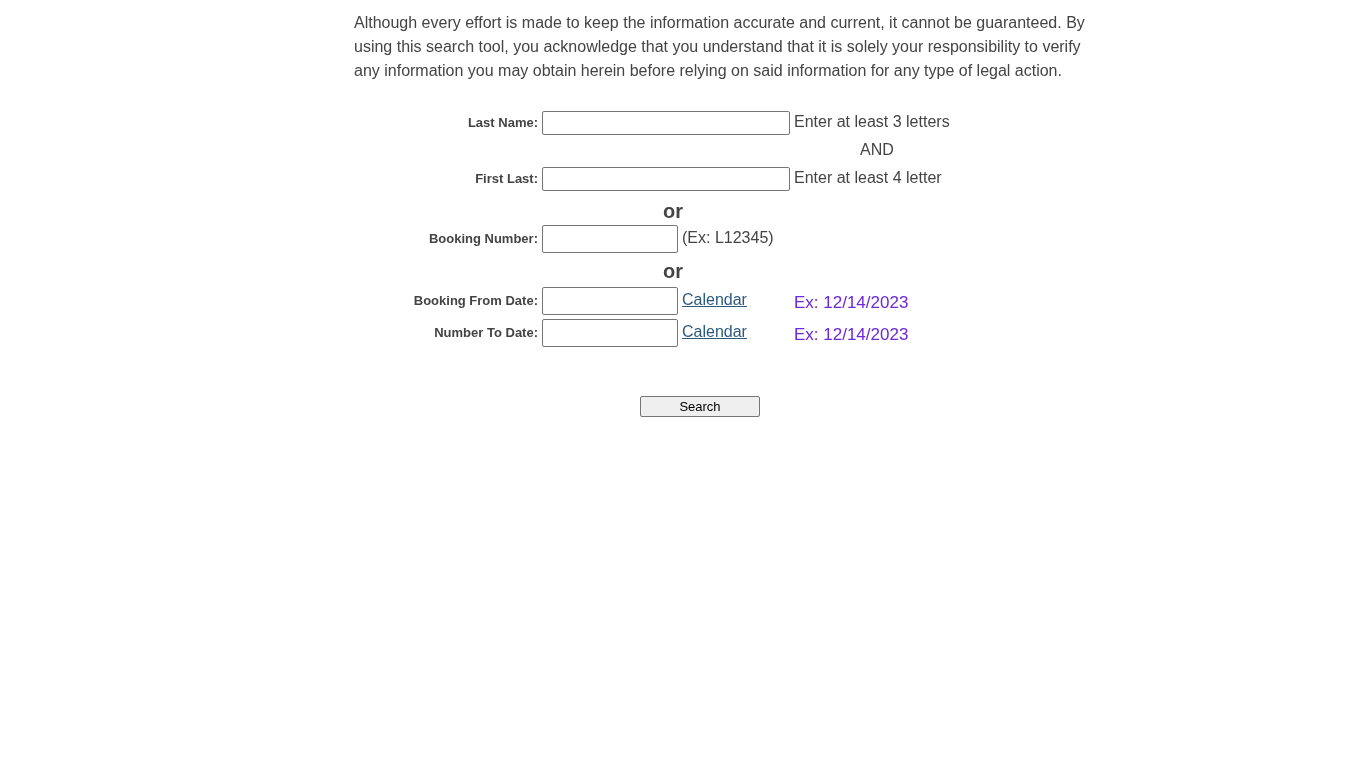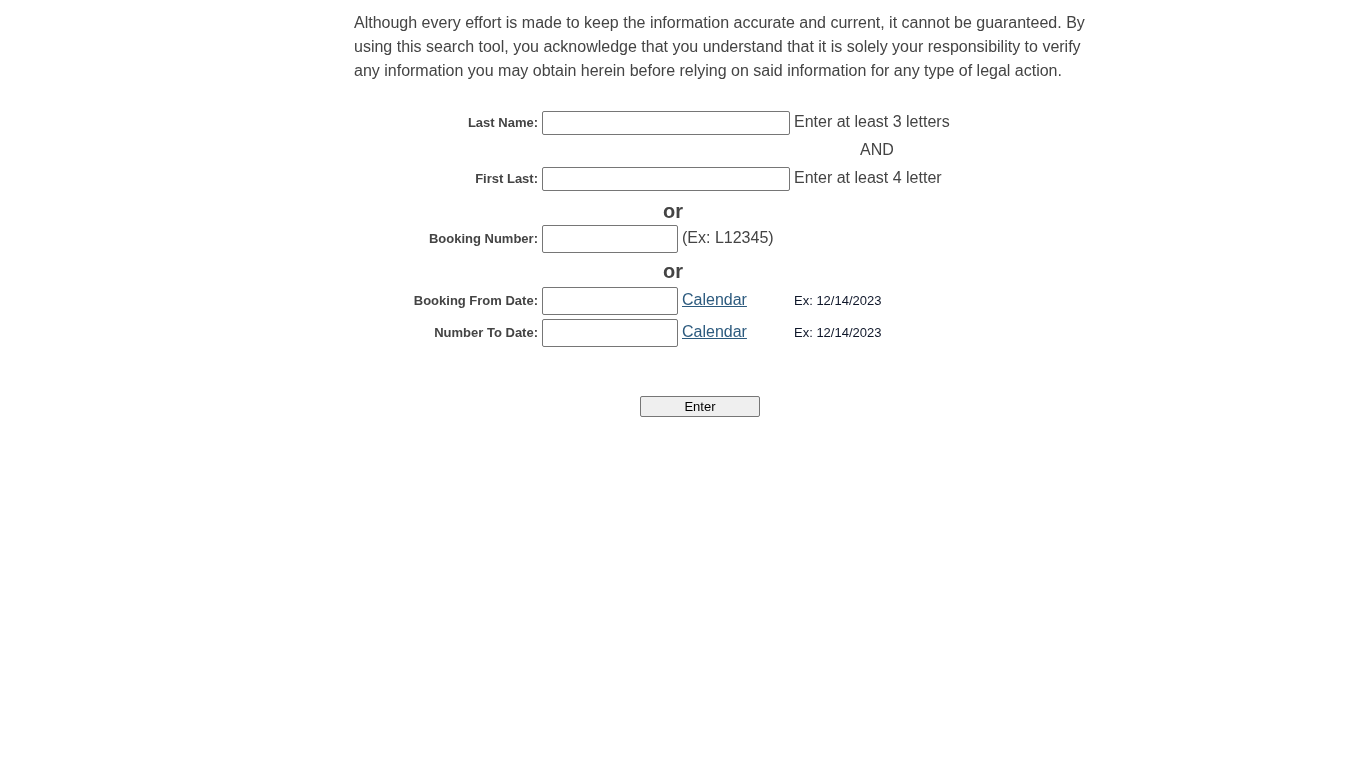--- a/index.html
+++ b/index.html
@@ -1,21 +1,21 @@
 <!DOCTYPE html>
 <html><head>
 <meta charset="utf-8">
 <style>
   html, body { margin:0; padding:0; background:#ffffff; }
   body { width:1366px; height:768px; position:relative; overflow:hidden; font-family:"Liberation Sans", sans-serif; color:#444444; }
   .disclaimer { position:absolute; left:309px; top:11px; width:750px; font-size:16px; line-height:24px; color:#444444;margin-left:45px; }
   .lbl { position:absolute; font-size:13px; font-weight:bold; color:#444444; text-align:right; white-space:nowrap; }
   .inp { position:absolute; height:22px; border:1px solid #767676; border-radius:2px; background:#fff; box-sizing:border-box; padding:1px 3px; font-family:"Liberation Sans", sans-serif; font-size:13px; }
   .hint { position:absolute; font-size:16px; color:#444444; white-space:nowrap; }
-  .ex { position:absolute; font-size:13px; color:#0f172a; white-space:nowrap; }
+  .ex { position:absolute; font-size:17px; color:#6d28d9; white-space:nowrap; }
   .or { position:absolute; font-size:20px; font-weight:bold; color:#444444; }
   .cal { position:absolute; font-size:16px; color:#2c5a7e; text-decoration:underline; cursor:pointer; white-space:nowrap; }
   .btn { position:absolute; left:640px; top:396px; width:120px; height:21px; background:#efefef; border:1px solid #767676; border-radius:2px; font-family:"Liberation Sans", sans-serif; font-size:13px; color:#000; padding:0; box-sizing:border-box; }
 </style>
 </head>
 <body>
 
 <div class="disclaimer">Although every effort is made to keep the information accurate and current, it cannot be guaranteed.  By using this search tool, you acknowledge that you understand that it is solely your responsibility to verify any information you may obtain herein before relying on said information for any type of legal action.</div>
 
 <span class="lbl" style="right:828px; top:115px;text-align:right;">Last Name:</span>
@@ -39,13 +39,13 @@
 <span class="lbl" style="right:828px; top:293px;">Booking From Date:</span>
 <input class="inp" style="left: 542px; top: 287px; width: 136px; height: 28px;" type="text" value="">
 <a class="cal" style="left:682px; top:291px;">Calendar</a>
 <span class="ex" style="left:794px; top:293px;">Ex: 12/14/2023</span>
 
 <span class="lbl" style="right:828px; top:325px;">Number To Date:</span>
 <input class="inp" style="left: 542px; top: 319px; width: 136px; height: 28px;" type="text" value="">
 <a class="cal" style="left:682px; top:323px;">Calendar</a>
 <span class="ex" style="left:794px; top:325px;">Ex: 12/14/2023</span>
 
-<button class="btn">Enter</button>
+<button class="btn">Search</button>
 
 </body></html>

